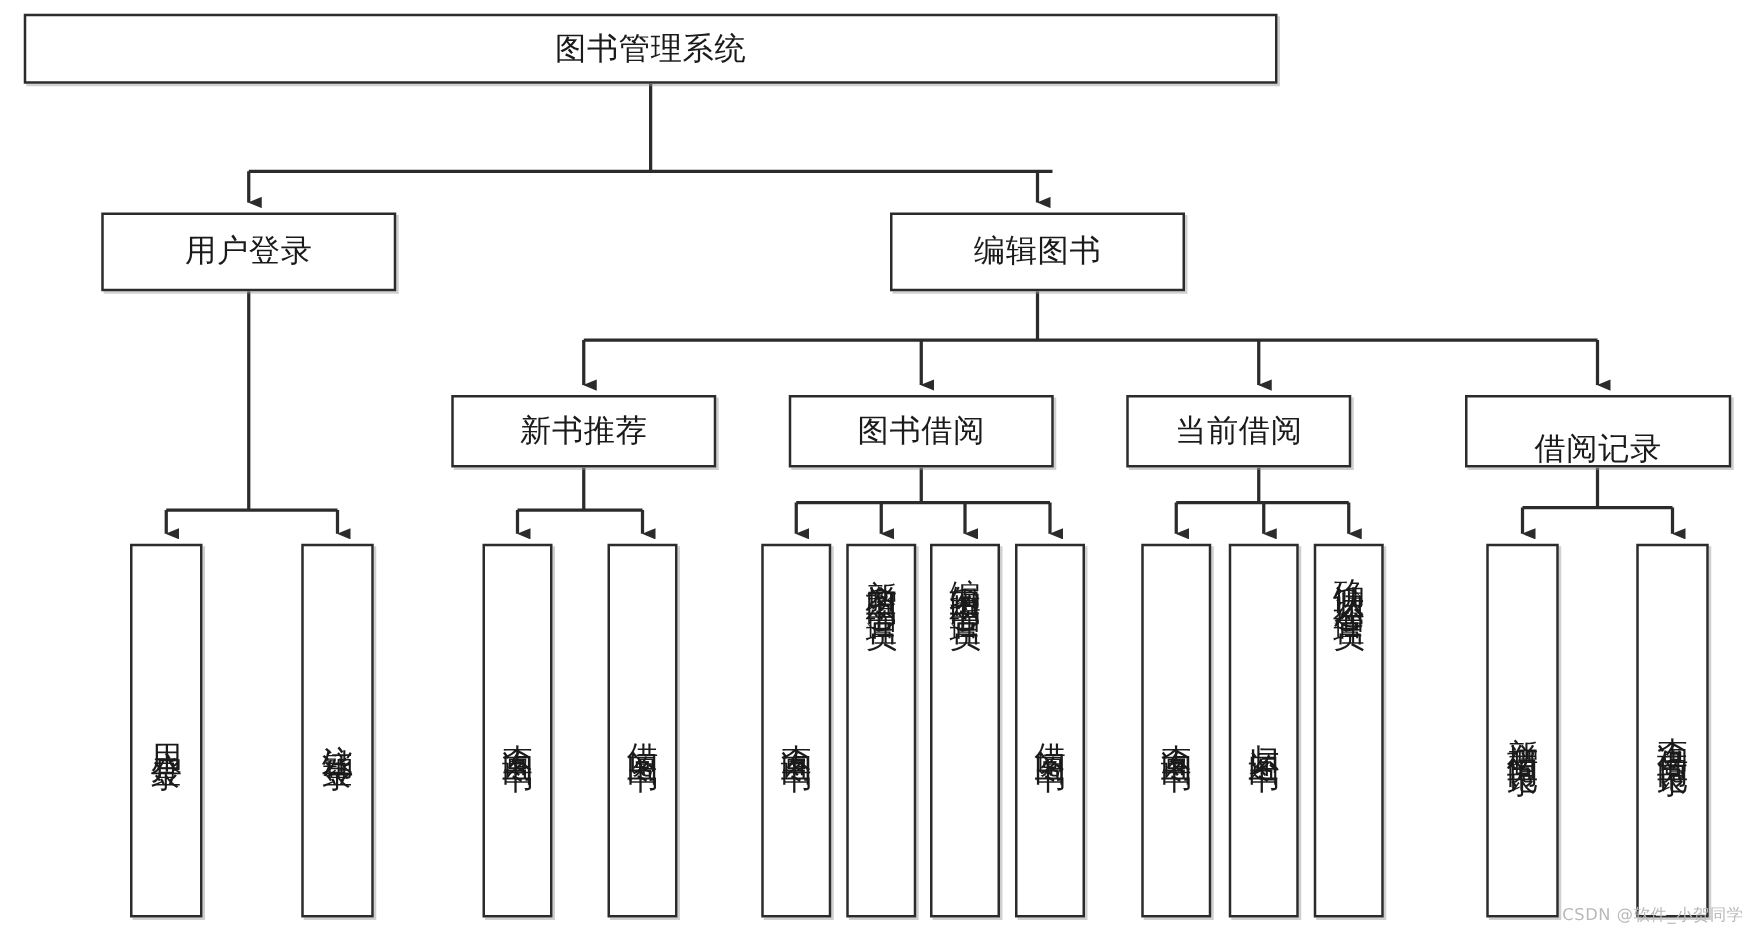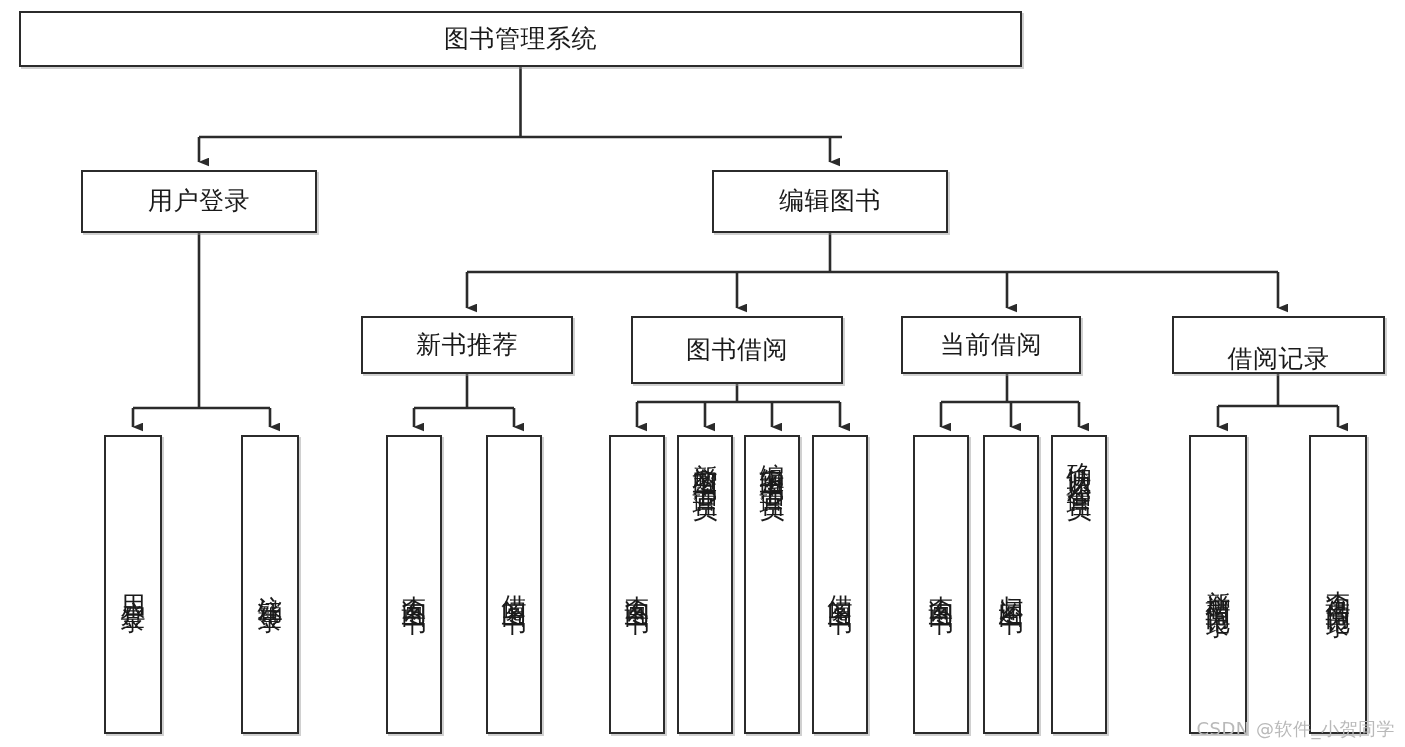--- a/index.html
+++ b/index.html
@@ -58,21 +58,21 @@
     line-height: 1;
   }
   .node.vertical.centered {
     align-items: center;
     padding-top: 0;
   }
   .watermark {
     position: absolute;
     right: 10px;
     bottom: 6px;
-    font-size: 18px;
+    font-size: 13px;
     color: #b9b9b9;
     letter-spacing: 0.5px;
     white-space: nowrap;
   }
 </style>
 </head>
 <body>
 
 <div id="canvas">
 
@@ -133,21 +133,21 @@
   <div class="node horizontal" style="left:81px; top:170px; width:236px; height:63px;">
     <span class="node-label">用户登录</span>
   </div>
   <div class="node horizontal" style="left:712px; top:170px; width:236px; height:63px;">
     <span class="node-label">编辑图书</span>
   </div>
 
   <div class="node horizontal" style="left:361px; top:316px; width:212px; height:58px;">
     <span class="node-label">新书推荐</span>
   </div>
-  <div class="node horizontal" style="left:631px; top:316px; width:212px; height:68px;">
+  <div class="node horizontal" style="left:631px; top:316px; width:212px; height:58px;">
     <span class="node-label">图书借阅</span>
   </div>
   <div class="node horizontal" style="left:901px; top:316px; width:180px; height:58px;">
     <span class="node-label">当前借阅</span>
   </div>
   <div class="node horizontal" style="left:1172px; top:316px; width:213px; height:58px;align-items:flex-end;">
     <span class="node-label">借阅记录</span>
   </div>
 
   <div class="node vertical centered" style="left:104px; top:435px; width:58px; height:299px;">

